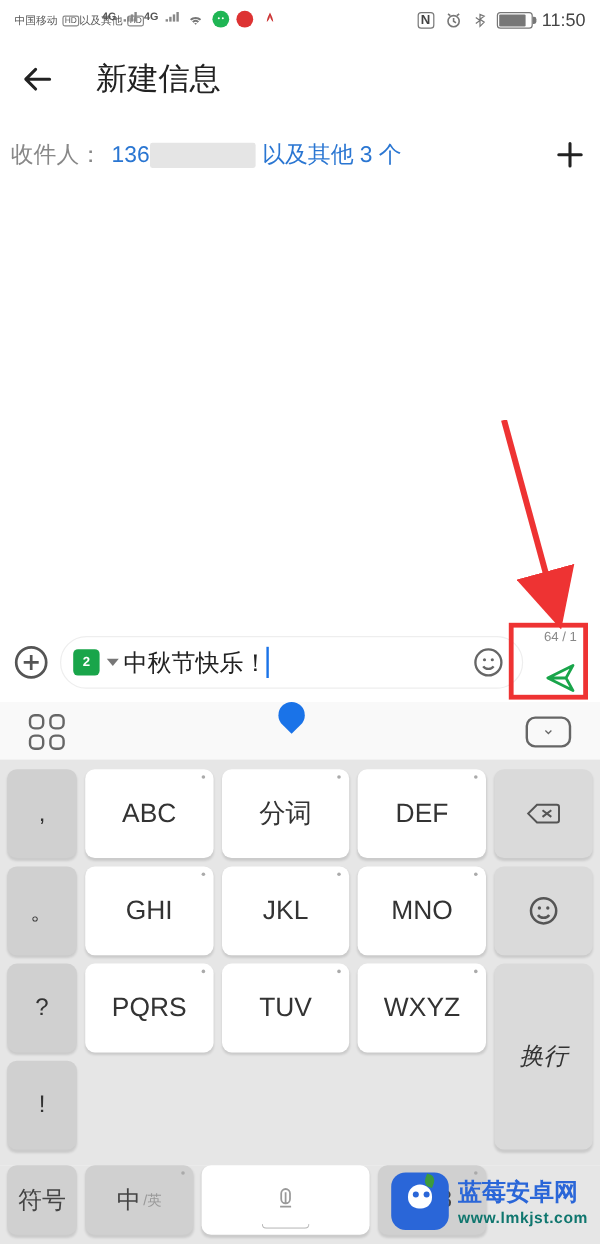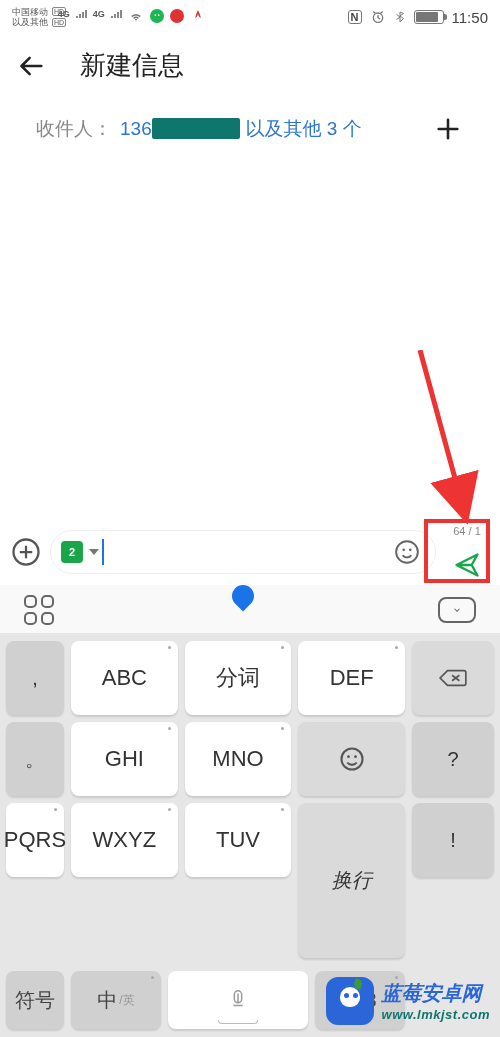--- a/index.html
+++ b/index.html
@@ -1,38 +1,38 @@
 <!DOCTYPE html>
 <html><head>
 <meta charset="utf-8">
 <style>
   * { margin: 0; padding: 0; box-sizing: border-box; }
   body { width: 500px; height: 1037px; font-family: -apple-system, "Helvetica Neue", Arial, sans-serif; background: #fff; position: relative; overflow: hidden; }
   .status-bar { height: 34px; display: flex; align-items: center; justify-content: space-between; padding: 0 12px; font-size: 12px; color: #555; }
-  .status-left { display: flex; flex-direction: column; font-size: 9px; line-height: 1.15; font-weight: 500; }
+  .status-left { display: flex; flex-direction: row; font-size: 9px; line-height: 1.15; font-weight: 500; }
   .status-left .row { display: flex; align-items: center; gap: 4px; }
   .hd { border: 1px solid #888; border-radius: 2px; font-size: 7px; padding: 0 1px; line-height: 1; }
   .sig { display: flex; align-items: flex-end; gap: 1px; height: 9px; }
   .sig span { width: 2px; background: #888; }
   .sig span:nth-child(1){height:2px}.sig span:nth-child(2){height:4px}.sig span:nth-child(3){height:6px}.sig span:nth-child(4){height:8px}
   .status-mid { display:flex; gap:6px; margin-left:-150px;font-weight:bold;}
   .dot { width:14px; height:14px; border-radius:50%; background:#1fb554; display:flex; align-items:center; justify-content:center;}
   .dot.red { background:#d33; }
   .huawei { width:16px; height:16px; }
   .status-right { display: flex; align-items: center; gap: 8px; font-size: 15px; font-weight:500; color:#444;}
   .battery { width: 30px; height: 14px; border: 1.5px solid #777; border-radius: 3px; position: relative; }
   .battery::after { content:''; position:absolute; right:-4px; top:3px; width:2.5px; height:6px; background:#777; border-radius:0 2px 2px 0;}
   .battery-fill { position:absolute; left:1px; top:1px; bottom:1px; width:80%; background:#777; border-radius:1px;}
   .header { display: flex; align-items: center; padding: 14px 18px 20px; gap: 34px; }
   .back { width: 28px; height: 28px; display:flex; align-items:center; justify-content:center;}
   .title { font-size: 26px; font-weight: 500; color: #222; }
-  .recipient { display: flex; align-items: center; padding: 10px 36px 16px; }
+  .recipient { display: flex; align-items: center; padding: 10px 9px 16px; }
   .recipient-label { font-size: 19px; color: #888; margin-right: 8px; }
   .recipient-text { font-size: 19px; color: #2a76d2; font-weight:400;}
-  .recipient-text .blur { background: #0f766e; color: transparent; border-radius: 2px; padding:0 2px;}
+  .recipient-text .blur { background: #e5e5e5; color: transparent; border-radius: 2px; padding:0 2px;}
   .add-btn { margin-left: auto; width: 32px; height: 32px; display:flex;align-items:center;justify-content:center;}
   .compose-bar { display: flex; align-items: center; padding: 6px 8px; gap: 6px; background:#fff;}
   .round-btn { width: 36px; height: 36px; display:flex;align-items:center;justify-content:center;}
   .input-wrap { flex: 1; background: #fff; border-radius: 24px; display: flex; align-items: center; padding: 4px 10px; height: 44px; border:1px solid #eee;}
   .sim-badge { width: 22px; height: 22px; background: #19a54a; border-radius: 4px; position: relative; margin-right: 6px; display:flex;align-items:center;justify-content:center;}
   .sim-badge span { color:#fff; font-size:11px; font-weight:700;}
   .tri { width:0;height:0;border-left:5px solid transparent;border-right:5px solid transparent;border-top:6px solid #777; margin-right:4px;}
   .msg-text { font-size: 20px; color: #222; }
   .cursor { width: 2px; height: 26px; background: #1a73e8; margin-left: -1px; }
   .balloon { position:absolute; width:22px; height:22px; background:#1a73e8; border-radius:50% 50% 50% 0; transform: rotate(-45deg); left:232px; top:585px;}
@@ -48,21 +48,21 @@
   .keyboard { background:#e6e6e6; padding: 8px 6px 6px; display:grid; grid-template-columns: 58px 1fr 1fr 1fr 82px; grid-template-rows: repeat(4, 74px); gap:7px;}
   .key { background:#fff; border-radius:8px; display:flex; align-items:center; justify-content:center; font-size:22px; color:#333; box-shadow:0 2px 2px rgba(0,0,0,0.12); position:relative;}
   .key.side { background:#d0d0d0; font-size:20px;}
   .key.side.light { background:#dadada;font-style:italic;}
   .key-dot{position:absolute; top:5px; right:7px; width:3px;height:3px;background:#aaa;border-radius:50%;}
   .key.tall { grid-row: span 2;}
   .space-row { background:#e6e6e6; padding:0 6px 8px; display:grid; grid-template-columns: 58px 90px 1fr 90px 82px; gap:7px; }
   .space-key { height:58px; background:#d0d0d0; border-radius:8px; display:flex; align-items:center; justify-content:center; font-size:20px; color:#444; box-shadow:0 2px 2px rgba(0,0,0,0.12); position:relative;}
   .space-key.white { background:#fff;}
   .space-key .sub { font-size:12px; color:#999; margin-left:2px;}
-  .watermark { position:absolute; right:10px; bottom:12px; display:flex; align-items:center; gap:8px;font-style:italic; }
+  .watermark { position:absolute; right:10px; bottom:12px; display:flex; align-items:center; gap:8px; }
   .wm-icon { width:48px; height:48px; background:#2a66d8; border-radius:12px; position:relative;}
   .wm-icon::before{content:''; position:absolute; left:14px; top:10px; width:20px; height:20px; background:#fff; border-radius:50% 50% 45% 45%;}
   .wm-icon .eye{position:absolute; width:5px;height:5px;background:#2a66d8;border-radius:50%;top:16px;}
   .wm-icon .eye.l{left:18px}.wm-icon .eye.r{left:27px}
   .wm-icon .leaf{position:absolute; width:8px;height:10px;background:#3c9a3c;border-radius:0 60% 0 60%;top:2px;left:28px; transform:rotate(20deg);}
   .wm-text { display:flex; flex-direction:column; font-weight:700;}
   .wm-text .line1{font-size:20px; color:#2a66d8;}
   .wm-text .line2{font-size:13px; color:#0f766e; letter-spacing:0.5px;}
   .screen-wrap{display:flex; flex-direction:column; height:1037px;}
   .flex-spacer{flex:1;}
@@ -166,20 +166,21 @@
     <svg width="30" height="30" viewBox="0 0 24 24">
           <circle cx="12" cy="12" r="10" fill="none" stroke="#555" stroke-width="1.8"></circle>
           <path d="M12 7v10M7 12h10" stroke="#555" stroke-width="1.8"></path>
         </svg>
   </div>
   <div class="input-wrap">
     <div class="sim-badge">
           <span>2</span>
         </div>
     <div class="tri"></div>
+    <span class="msg-text">中秋节快乐！</span>
     <span class="cursor"></span>
     <div style="flex:1"></div>
     <div class="round-btn">
       <svg width="26" height="26" viewBox="0 0 24 24">
             <circle cx="12" cy="12" r="10" fill="none" stroke="#666" stroke-width="1.8"></circle>
             <circle cx="9" cy="10" r="1.2" fill="#666"></circle>
             <circle cx="15" cy="10" r="1.2" fill="#666"></circle>
             <path d="M8 15c1 1.5 2.5 2 4 2s3-.5 4-2" stroke="#666" stroke-width="1.8" fill="none"></path>
           </svg>
     </div>
@@ -233,45 +234,49 @@
   </div>
 
   <div class="key side">
         <span>。</span>
       </div>
   <div class="key">
         <span>GHI</span>
         <span class="key-dot"></span>
       </div>
   <div class="key">
+        <span>JKL</span>
+        <span class="key-dot"></span>
+      </div>
+  <div class="key">
         <span>MNO</span>
         <span class="key-dot"></span>
       </div>
   <div class="key side light">
     <svg width="28" height="28" viewBox="0 0 24 24">
           <circle cx="12" cy="12" r="9" fill="none" stroke="#555" stroke-width="1.8"></circle>
           <circle cx="9" cy="10" r="1.2" fill="#555"></circle>
           <circle cx="15" cy="10" r="1.2" fill="#555"></circle>
           <path d="M8 15c1 1.5 2.5 2 4 2s3-.5 4-2" stroke="#555" stroke-width="1.8" fill="none"></path>
         </svg>
   </div>
 
   <div class="key side">
         <span>?</span>
       </div>
   <div class="key">
         <span>PQRS</span>
         <span class="key-dot"></span>
       </div>
   <div class="key">
+        <span>TUV</span>
+        <span class="key-dot"></span>
+      </div>
+  <div class="key">
         <span>WXYZ</span>
-        <span class="key-dot"></span>
-      </div>
-  <div class="key">
-        <span>TUV</span>
         <span class="key-dot"></span>
       </div>
   <div class="key side light tall">
         <span>换行</span>
       </div>
 
   <div class="key side">
         <span>!</span>
       </div>
   <div class="key side light" style="grid-column:1;grid-row:5"></div>

